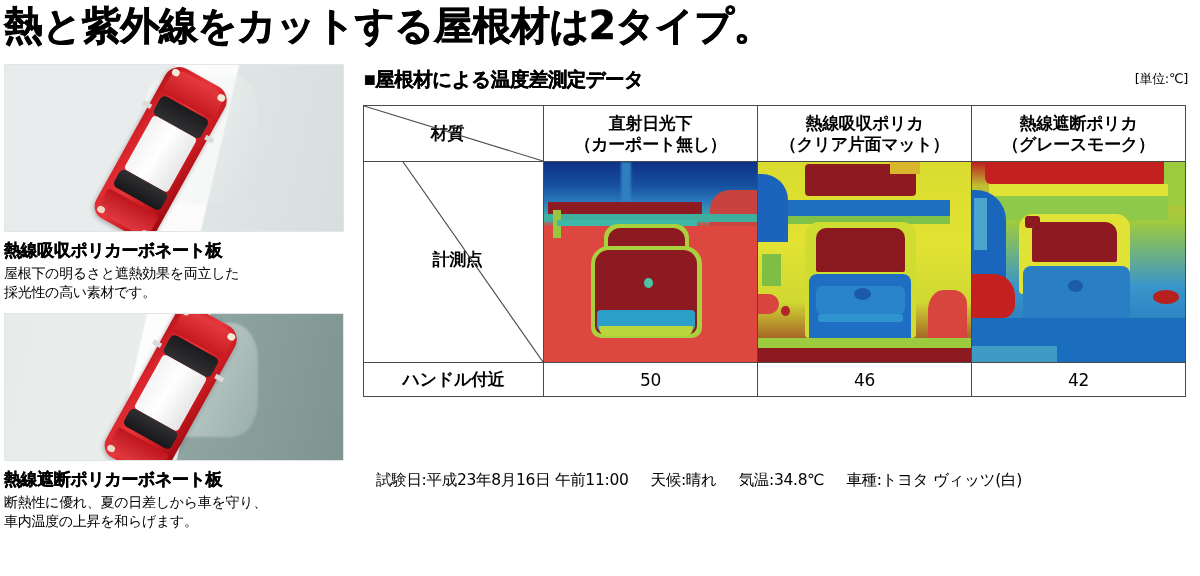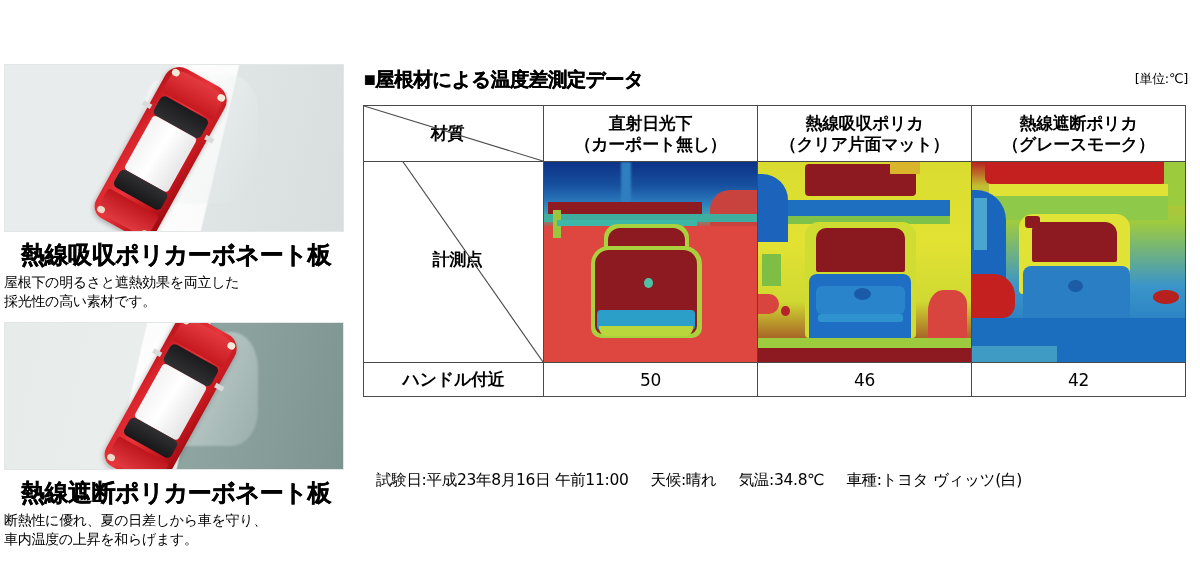--- a/index.html
+++ b/index.html
@@ -98,23 +98,22 @@
   .car .lamp.fl { left: 4px;  top: 5px; }
   .car .lamp.fr { right: 4px; top: 5px; }
   .car .lamp.rl { left: 5px;  bottom: 4px; background:#f0d7c6; }
   .car .lamp.rr { right: 5px; bottom: 4px; background:#f0d7c6; }
   .car .mirror { position: absolute; width: 9px; height: 5px; background:#dadada; top: 48px; }
   .car .mirror.l { left: -6px; }
   .car .mirror.r { right: -6px; }
 
   .cap-title {
     margin-top: 7px;
-    font-size: 24px; font-weight: 700; letter-spacing: -0.4px;
-    font-family: "DejaVu Sans", "Liberation Sans", sans-serif;
-    text-align: center;
+    font-size: 17px; font-weight: 700; letter-spacing: -0.4px;
+    font-family: "DejaVu Sans", "Liberation Sans", sans-serif;
     -webkit-text-stroke: 0.35px #000;
   }
   .cap-body {
     margin-top: 2px;
     font-size: 14px; line-height: 1.33; letter-spacing: -0.3px;
     font-family: "DejaVu Sans", "Liberation Sans", sans-serif;
   }
 
   
   .data-head {
@@ -227,20 +226,21 @@
     font-family: "DejaVu Sans", "Liberation Sans", sans-serif;
     padding-left: 12px;
   }
   .footnote span { margin-right: 22px; }
 </style>
 </head>
 <body>
 
 <div id="page">
 
+  <div class="headline">熱と紫外線をカットする屋根材は2タイプ。</div>
 
   <div class="left-col">
 
     <div class="photo">
       <div class="pc-bg-clear"></div>
       <div class="pc-sheen"></div>
       <div class="car">
         <div class="body"></div>
         <div class="hood"></div>
         <div class="glass-front"></div>

